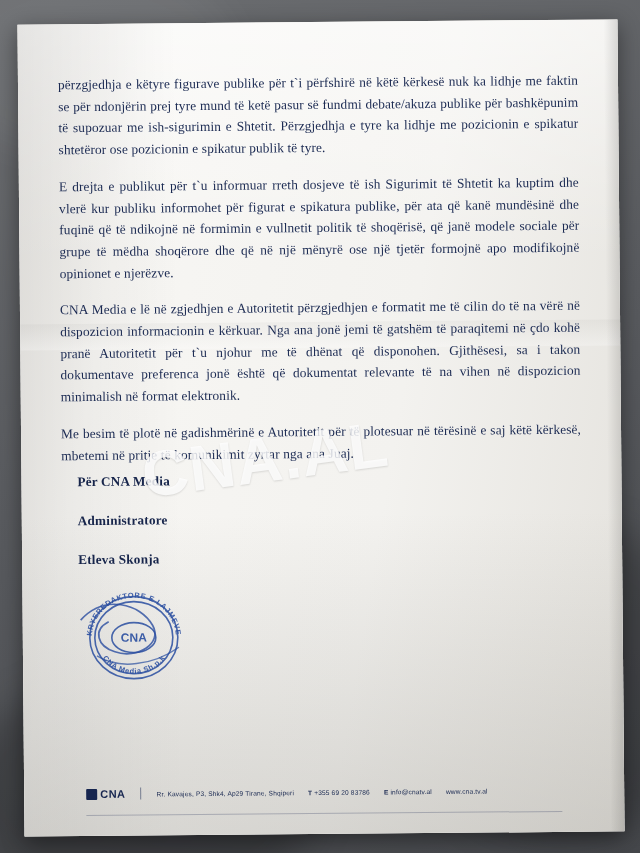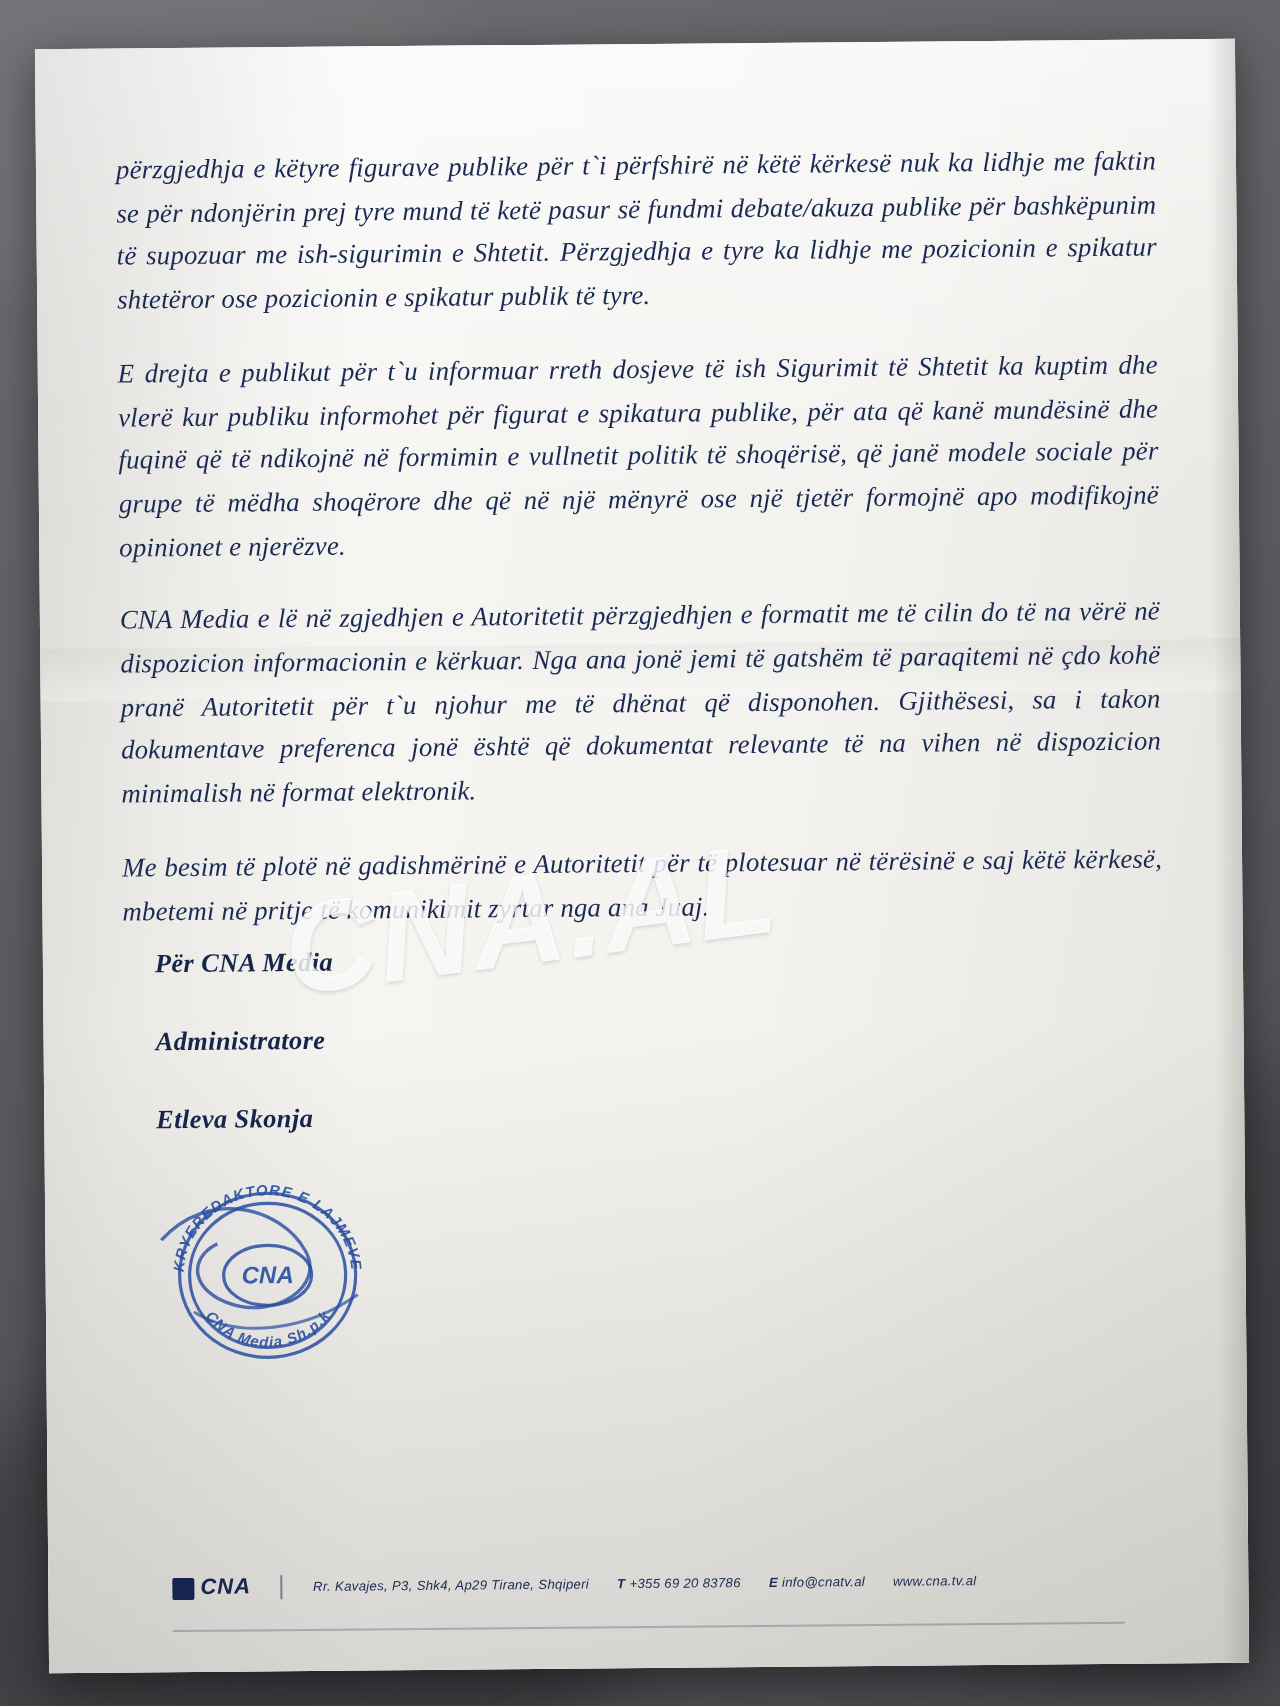--- a/index.html
+++ b/index.html
@@ -15,21 +15,20 @@
   }
 
   #page {
     position: relative;
     width: 640px;
     height: 853px;
     background: #5e6166;
     background-image:
       linear-gradient(160deg, #6b6d70 0%, #5a5c60 45%, #46484c 100%);
     overflow: hidden;
-    font-style: italic;
   }
 
   
   .bg-blotch {
     position: absolute;
     border-radius: 50%;
     filter: blur(18px);
     pointer-events: none;
   }
   .b1 { left: -60px; top: -40px; width: 300px; height: 200px; background: rgba(255,255,255,0.05); }

